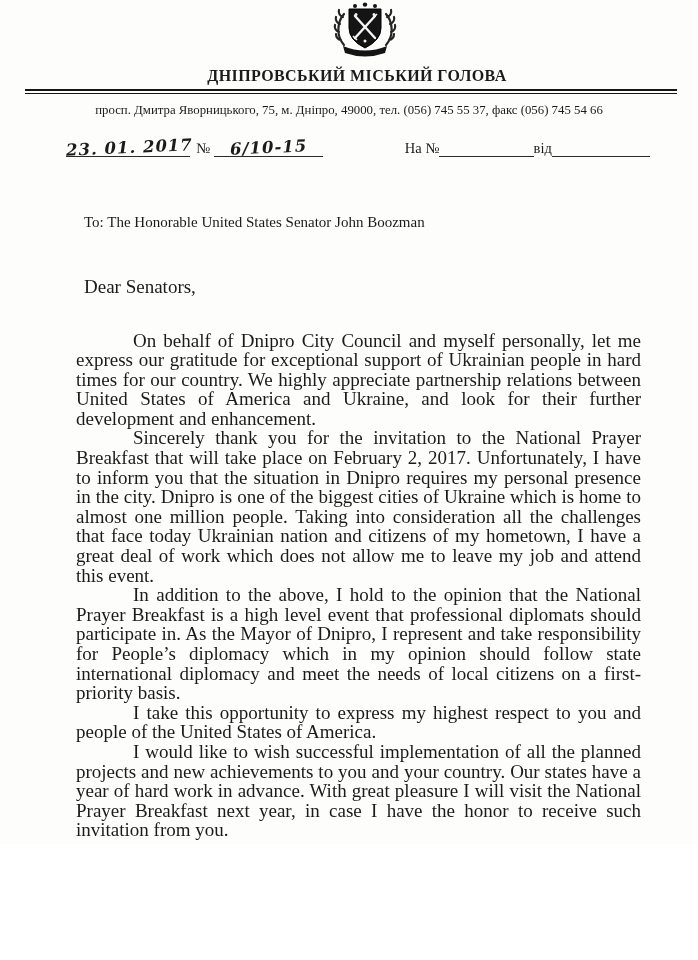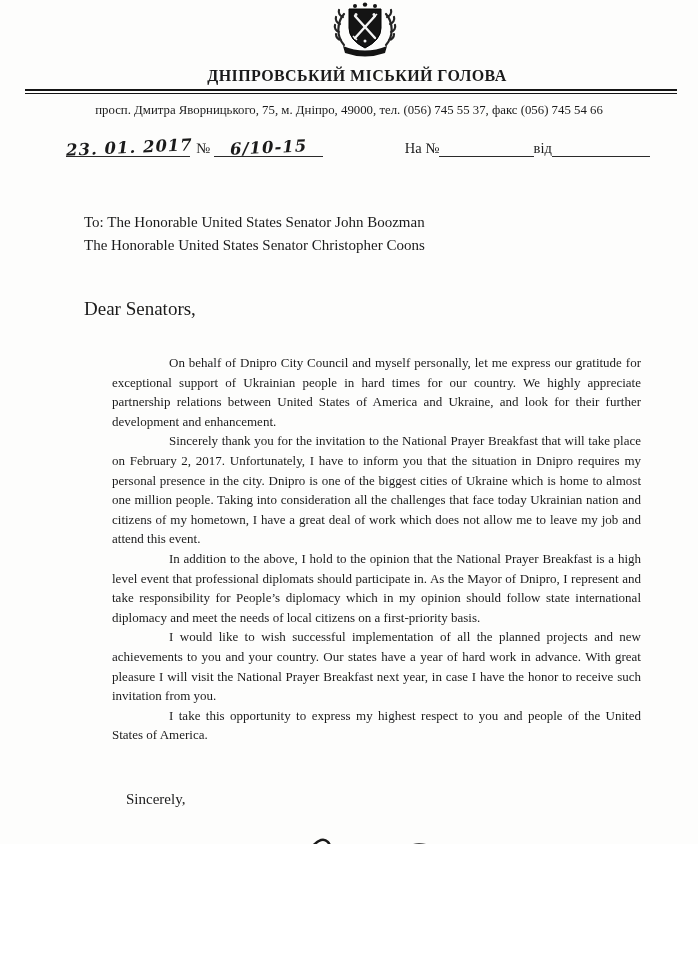--- a/index.html
+++ b/index.html
@@ -57,21 +57,21 @@
   }
   .date-slot { width:124px; text-align:center; }
   .num-slot  { width:118px; text-align:center; margin-left:4px; }
   .no-label  { margin-left:6px; }
   .ref-spacer { width:88px; }
   .blank1 { width:102px; height:17px; }
   .blank2 { width:106px; height:17px; }
   
   .recipients { margin:54px 56px 0 84px; font-size:15px; line-height:22.5px; }
   .salutation { margin:42px 0 0 84px; font-size:19px; }
-  .letter-body { margin:33px 57px 0 112px; text-align:justify; font-size:13px; line-height:19.6px; }
+  .letter-body { margin:33px 57px 0 76px; text-align:justify; font-size:19px; line-height:19.6px; }
   .letter-body p { margin:0; text-indent:57px; }
   
   .sincerely { margin:46px 0 0 126px; font-size:15px; }
   .sig-row { position:relative; height:116px; margin-top:24px; font-size:15px;font-weight:bold; }
   .sig-position { position:absolute; left:86px; top:32px; }
   .sig-name { position:absolute; right:67px; top:32px;margin-left:40px; }
   .signature-svg { position:absolute; left:230px; top:-6px; }
   
   .footer-contact { position:absolute; left:104px; top:881px; font-size:15px; color:#222; }
 </style>
@@ -118,31 +118,30 @@
     <span class="uline num-slot"><span class="hw">6/10-15</span></span>
     <span class="ref-spacer"></span>
     <span>На №</span>
     <span class="uline blank1"></span>
     <span>від</span>
     <span class="uline blank2"></span>
   </div>
 
   <div class="recipients">
     <div>To: The Honorable United States Senator John Boozman</div>
-    <div>The Honorable United States Senator Christopher Coons</div>
   </div>
 
   <div class="salutation">Dear Senators,</div>
 
   <div class="letter-body">
     <p>On behalf of Dnipro City Council and myself personally, let me express our gratitude for exceptional support of Ukrainian people in hard times for our country. We highly appreciate partnership relations between United States of America and Ukraine, and look for their further development and enhancement.</p>
     <p>Sincerely thank you for the invitation to the National Prayer Breakfast that will take place on February 2, 2017. Unfortunately, I have to inform you that the situation in Dnipro requires my personal presence in the city. Dnipro is one of the biggest cities of Ukraine which is home to almost one million people. Taking into consideration all the challenges that face today Ukrainian nation and citizens of my hometown, I have a great deal of work which does not allow me to leave my job and attend this event.</p>
     <p>In addition to the above, I hold to the opinion that the National Prayer Breakfast is a high level event that professional diplomats should participate in. As the Mayor of Dnipro, I represent and take responsibility for People’s diplomacy which in my opinion should follow state international diplomacy and meet the needs of local citizens on a first-priority basis.</p>
+    <p>I take this opportunity to express my highest respect to you and people of the United States of America.</p>
     <p>I would like to wish successful implementation of all the planned projects and new achievements to you and your country. Our states have a year of hard work in advance. With great pleasure I will visit the National Prayer Breakfast next year, in case I have the honor to receive such invitation from you.</p>
-    <p>I take this opportunity to express my highest respect to you and people of the United States of America.</p>
   </div>
 
   <div class="sincerely">Sincerely,</div>
 
   <div class="sig-row">
     <span class="sig-position">Mayor of Dnipro</span>
     <svg class="signature-svg" width="250" height="112" viewBox="0 0 250 112">
       <g fill="none" stroke="#1a1a1a" stroke-width="2.6" stroke-linecap="round">
         <path d="M44,20 C34,40 28,68 33,82 C38,95 54,92 50,77 C46,64 33,66 30,75"></path>
         <path d="M56,88 C64,52 78,18 91,14 C102,11 105,32 99,55 C95,71 88,84 83,90"></path>

